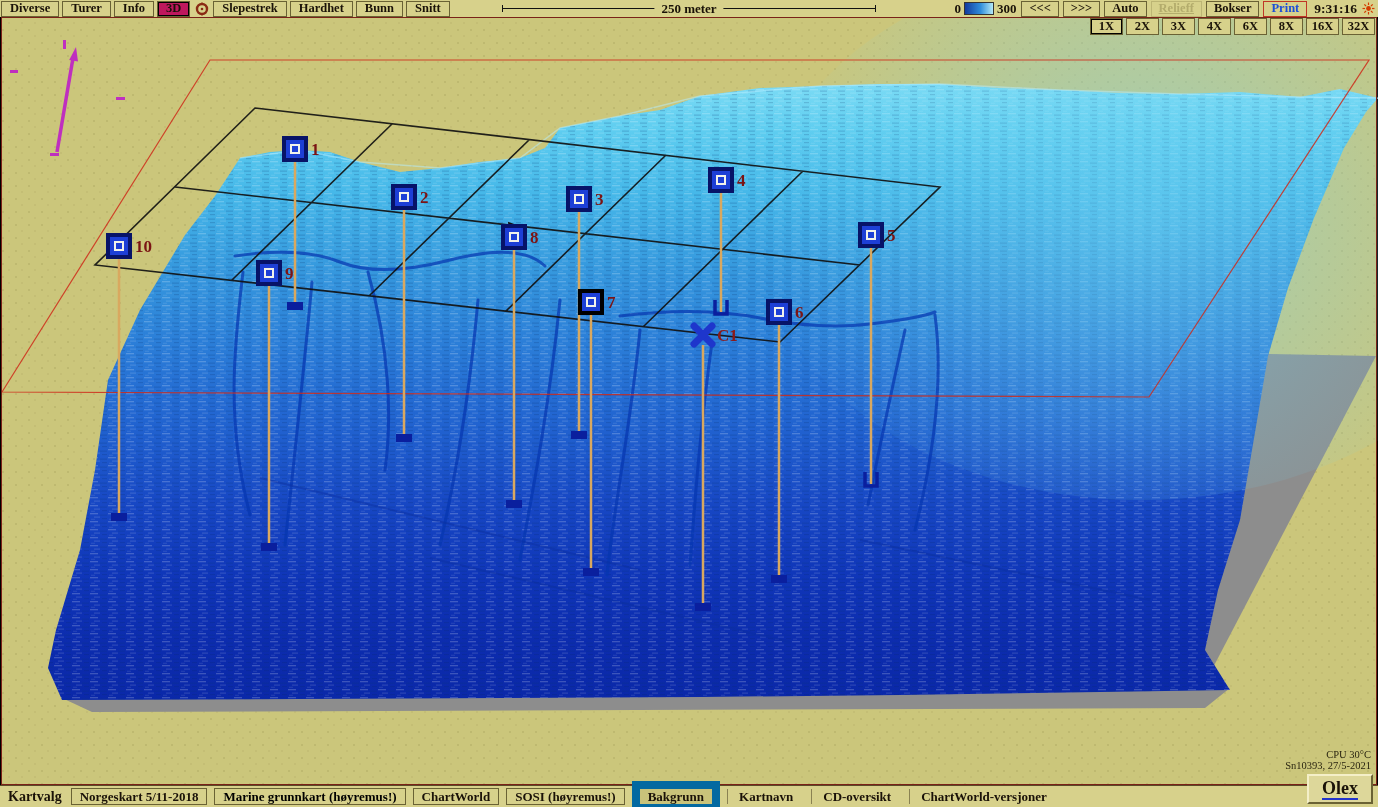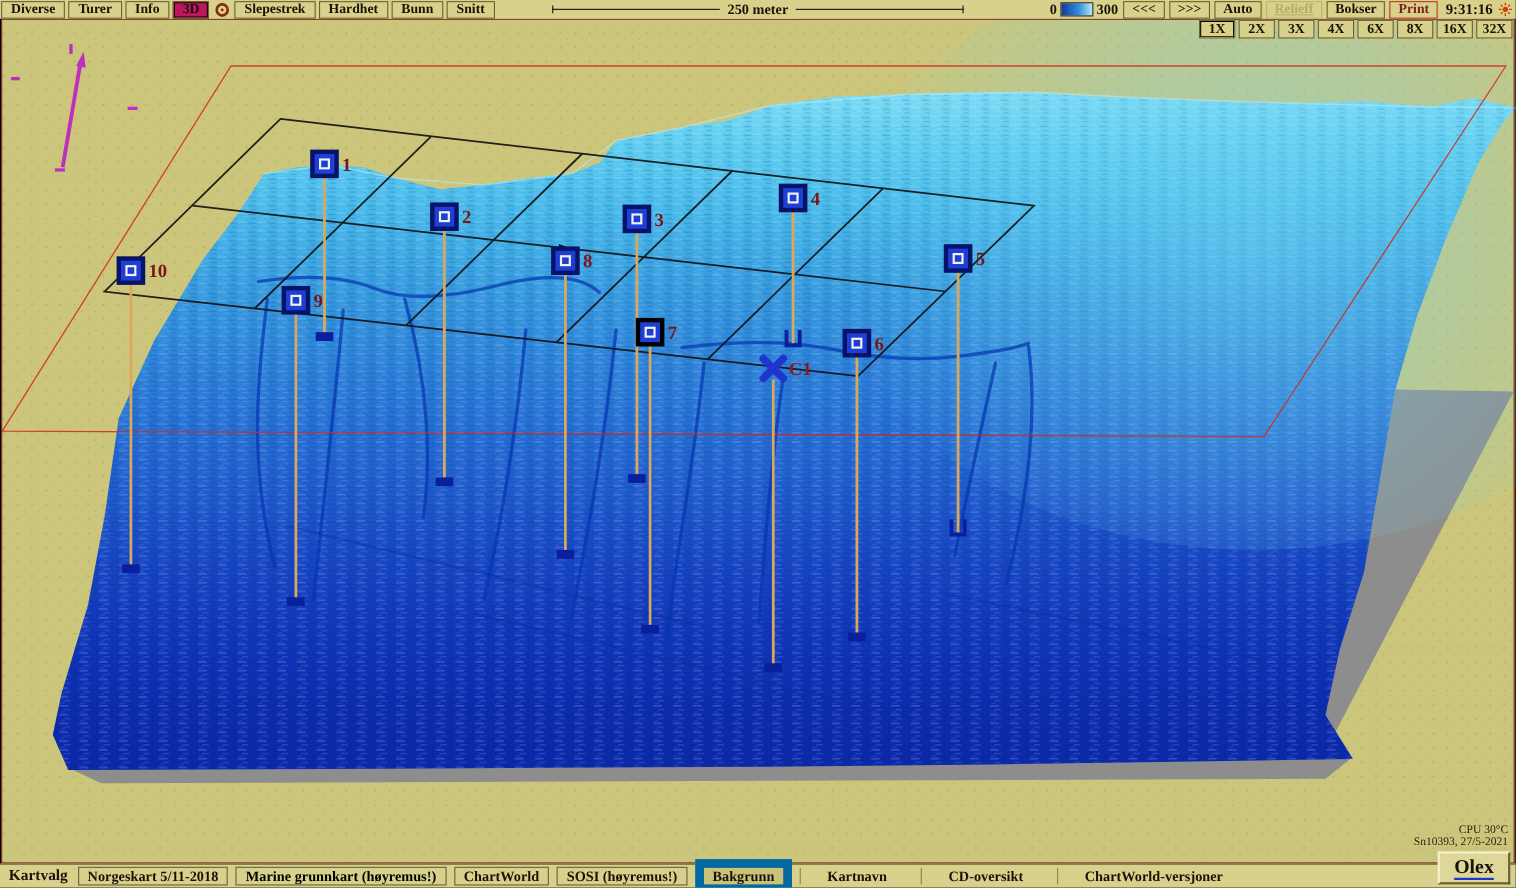--- a/index.html
+++ b/index.html
@@ -22,36 +22,36 @@
   #scalebar .slabel{position:absolute;top:1px;left:50%;transform:translateX(-50%);
         background:#d7d18b;padding:0 7px;font:700 13px "Liberation Serif",serif;white-space:nowrap;}
 
   #topright{position:absolute;right:3px;top:1px;height:15px;display:flex;align-items:center;gap:5px;z-index:6;}
   .legend{display:flex;align-items:center;gap:3px;font:700 13px "Liberation Serif",serif;}
   .swatch{width:28px;height:11px;border:1px solid #333;
           background:linear-gradient(to right,#123a9e,#2f8cda 55%,#b4e9f7);}
   .tbtn{display:inline-flex;align-items:center;height:14px;padding:0 7px;border:1px solid #6a6234;
         background:#d7d18b;font:700 12.5px "Liberation Serif",serif;white-space:nowrap;}
   .tbtn.disabled{color:#b3ac6c;border-color:#bcb574;text-decoration:underline;}
-  .tbtn.alert{color:#7f1d1d;border-color:#c03626;}
+  .tbtn.alert{color:#1d4ed8;border-color:#c03626;}
   .time{font:700 13.5px "Liberation Serif",serif;margin-left:2px;}
 
   #zoombar{position:absolute;top:18px;right:3px;display:flex;gap:3px;z-index:6;}
   .zbtn{width:31px;height:15px;display:flex;align-items:center;justify-content:center;
         border:1px solid #6a6234;background:#d7d18b;font:700 12.5px "Liberation Serif",serif;}
   .zbtn.active{box-shadow:inset 0 0 0 1px #000;}
 
   #bottombar{bottom:0;height:21px;display:flex;align-items:center;padding-left:8px;gap:7px;
              border-top:1px solid #5a4a28;}
   .btitle{font:700 14px "Liberation Serif",serif;margin-right:2px;}
   .bbtn{height:15px;display:flex;align-items:center;padding:0 8px;border:1px solid #6a6234;
         background:#d7d18b;font:700 13px "Liberation Serif",serif;white-space:nowrap;}
   .bbtn.red{color:#000000;}
   .bbtn.pressed{border:8px solid #0369a1;background:#c9c37a;}
-  .bbtn.flat{border:none;border-left:1px solid #8a8252;background:transparent;padding:0 24px;}
+  .bbtn.flat{border:none;border-left:1px solid #8a8252;background:transparent;padding:0 11px;}
 
   #statusinfo{position:absolute;right:7px;bottom:36px;text-align:right;z-index:6;
               font:400 10.5px "Liberation Serif",serif;color:#2a2510;line-height:11px;margin-top:39px;}
   #olexlogo{position:absolute;right:5px;bottom:3px;width:62px;height:26px;z-index:7;
             background:#ddd79a;border:2px solid;border-color:#f4efc8 #6a6234 #6a6234 #f4efc8;
             display:flex;align-items:center;justify-content:center;}
   #olexlogo span{font:700 18px "Liberation Serif",serif;border-bottom:2.5px solid #2233cc;line-height:19px;}
 
   #map{position:absolute;inset:0;z-index:0;}
 </style>

